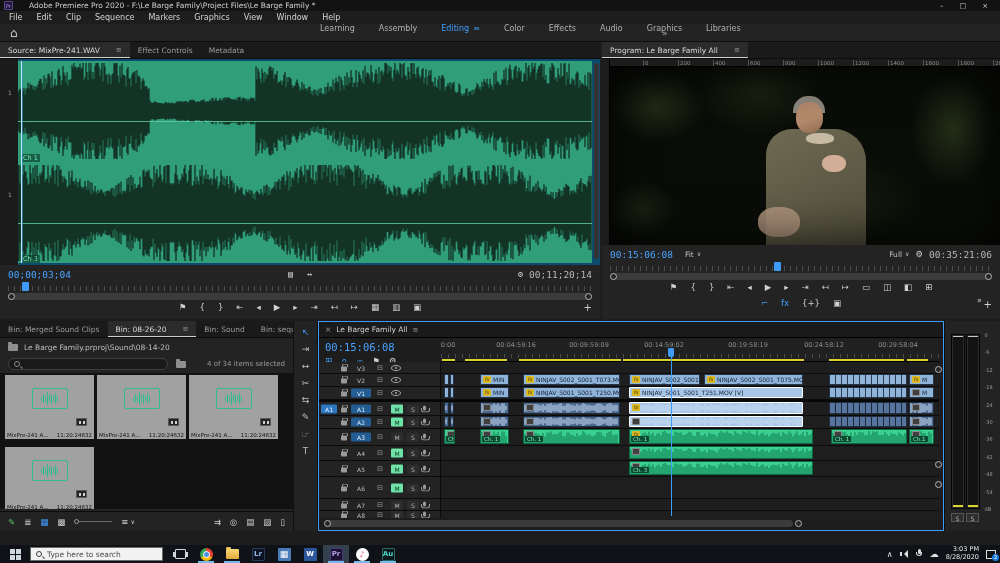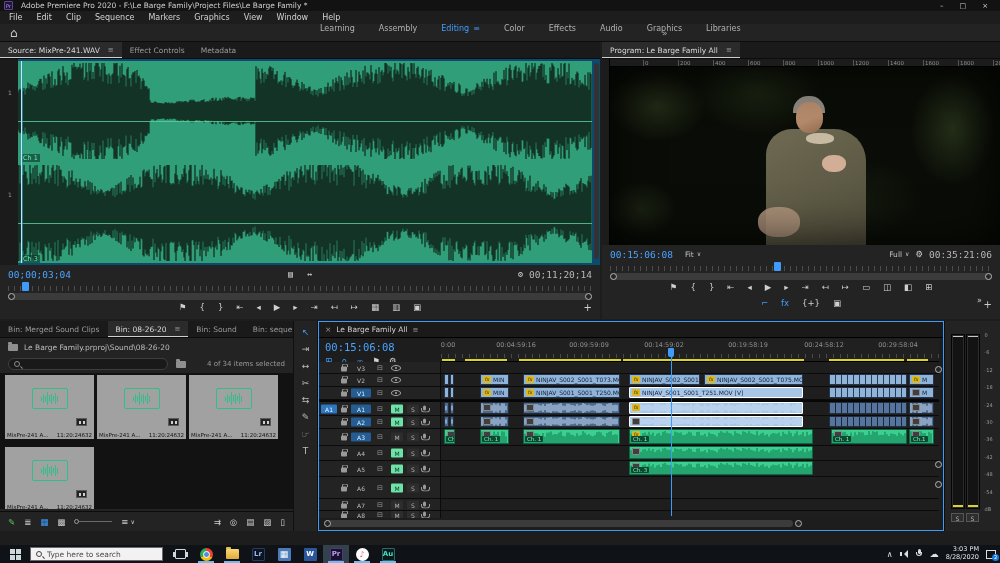--- a/index.html
+++ b/index.html
@@ -1,36 +1,36 @@
 <!DOCTYPE html>
 <html><head>
 <meta charset="utf-8">
 <style>
 *{margin:0;padding:0;box-sizing:border-box}
 body{background:#000;font-family:"DejaVu Sans","Liberation Sans",sans-serif}
 #screen{position:relative;width:1000px;height:563px;background:#1d1d1d;color:#c8c8c8;overflow:hidden;font-size:8px}
 .abs{position:absolute}
 
-#titlebar{left:0;top:0;width:100%;height:11px;background:#121212;display:flex;align-items:center;gap:8px;padding:0 4px}
+#titlebar{left:0;top:0;width:100%;height:11px;background:#121212;display:flex;align-items:center;gap:16px;padding:0 4px}
 .pr-chip{width:9px;height:9px;background:#22123f;color:#b9a0e8;font-size:5px;display:flex;align-items:center;justify-content:center;border:1px solid #5b4a8a;border-radius:1px;flex:none}
 .title-text{font-size:7.5px;color:#cfcfcf;white-space:nowrap}
 .win-ctrl{margin-left:auto;display:flex;gap:16px;padding-right:8px;color:#d0d0d0;font-size:7px}
 #menubar{left:0;top:11px;width:100%;height:13px;background:#1d1d1d;display:flex;align-items:center;padding-left:2px}
 .menu-item{padding:0 7px;font-size:8px;color:#d2d2d2}
 #wsbar{left:0;top:24px;width:100%;height:18px;background:#232323;border-bottom:1px solid #0d0d0d}
 .home-ic{position:absolute;left:10px;top:2px;font-size:12px;color:#c8c8c8}
 #ws-tabs{position:absolute;left:308px;top:0;height:100%;display:flex;align-items:flex-start}
 .ws-tab{padding:0 12px;font-size:8px;color:#b0b0b0;display:flex;align-items:center;gap:4px}
 .ws-tab.active{color:#3f9bfa}
 .ws-menu{color:#3f9bfa}
 .ws-more{position:absolute;left:662px;top:4px;color:#b0b0b0;font-size:9px}
 
 .panel{background:#232323}
 .tabbar{display:flex;align-items:stretch;height:17px;background:#1a1a1a;border-bottom:1px solid #0c0c0c;color:#9b9b9b;font-size:7.5px;overflow:hidden}
-.ptab{display:flex;align-items:center;gap:8px;padding:0 8px;white-space:nowrap}
+.ptab{display:flex;align-items:center;gap:16px;padding:0 8px;white-space:nowrap}
 .ptab.active{background:#2b2b2b;color:#d9d9d9;box-shadow:inset 0 -1px 0 #cfcfcf}
 .tmenu{font-size:7px;color:#9b9b9b}
 
 #source-panel{left:0;top:42px;width:600px;height:277px}
 .wave-wrap{position:absolute;left:0;top:17px;width:600px;height:206px;background:#0c4a6e;overflow:hidden}
 .wave-gutter{position:absolute;left:0;top:0;width:18px;height:100%;background:#1b1b1b;color:#9a9a9a;font-size:6px;z-index:2}
 .gut1{position:absolute;left:8px;top:30px}.gut2{position:absolute;left:8px;top:132px}
 #srcWaveHost{position:absolute;left:18px;top:2px}
 .ch-label{position:absolute;color:#74e6b2;font-size:6.5px;background:rgba(8,46,32,.55);padding:0 2px;z-index:3}
 .src-playline{position:absolute;left:21px;top:2px;width:1px;height:202px;background:#bfe6ff;box-shadow:1px 0 0 rgba(60,140,190,.7);z-index:3}
@@ -405,21 +405,21 @@
         </span>
         <span class="ptab">
           <span>Bin: Sound</span>
         </span>
         <span class="ptab">
           <span>Bin: sequences</span>
         </span>
       </div>
     <div class="path-row">
       <span class="i-folder"></span>
-      <span>Le Barge Family.prproj\Sound\08-26-20</span>
+      <span>Le Barge Family.prproj\Sound\08-14-20</span>
     </div>
     <div class="search-row">
       <span class="search-box">
           <span class="mag"></span>
         </span>
       <span class="i-folder"></span>
       <span class="sel-status">4 of 34 items selected</span>
     </div>
     <div class="bin-grid" id="binGrid">
         <div class="tile" style="left: 5px; top: 2px;">

